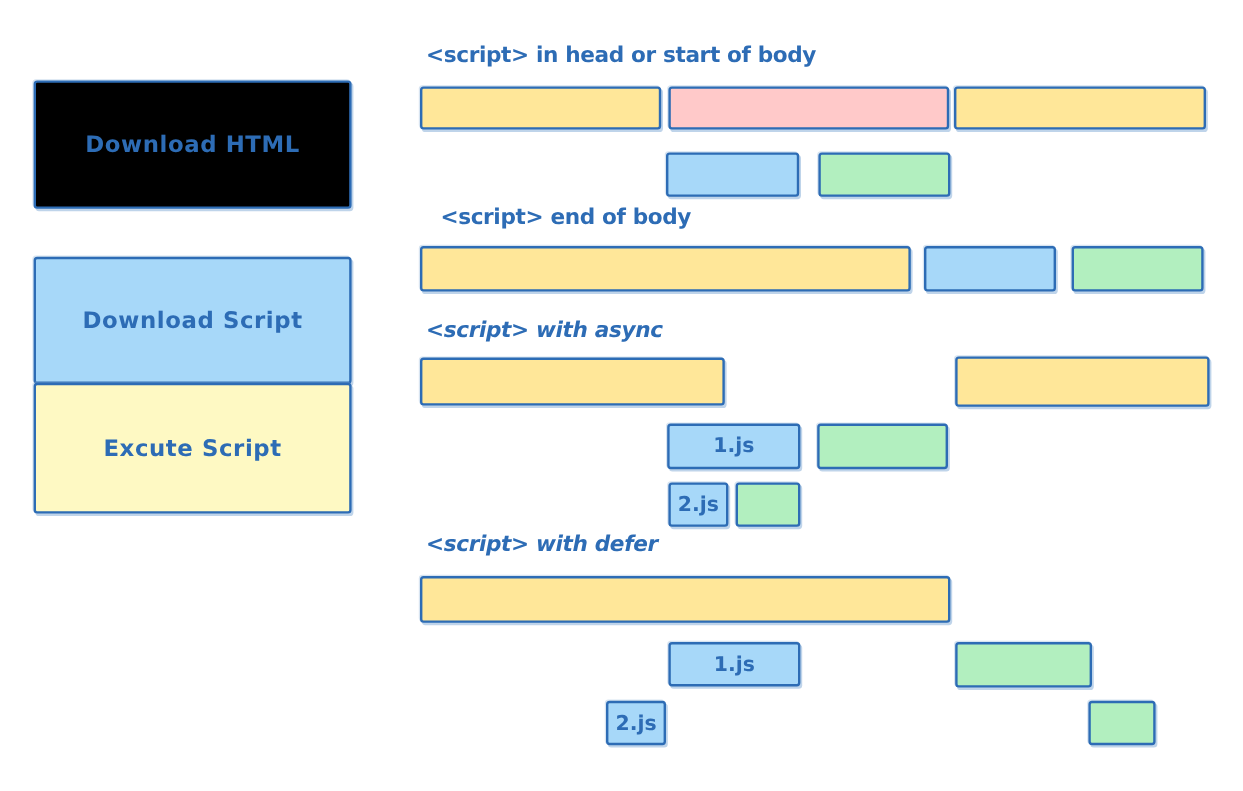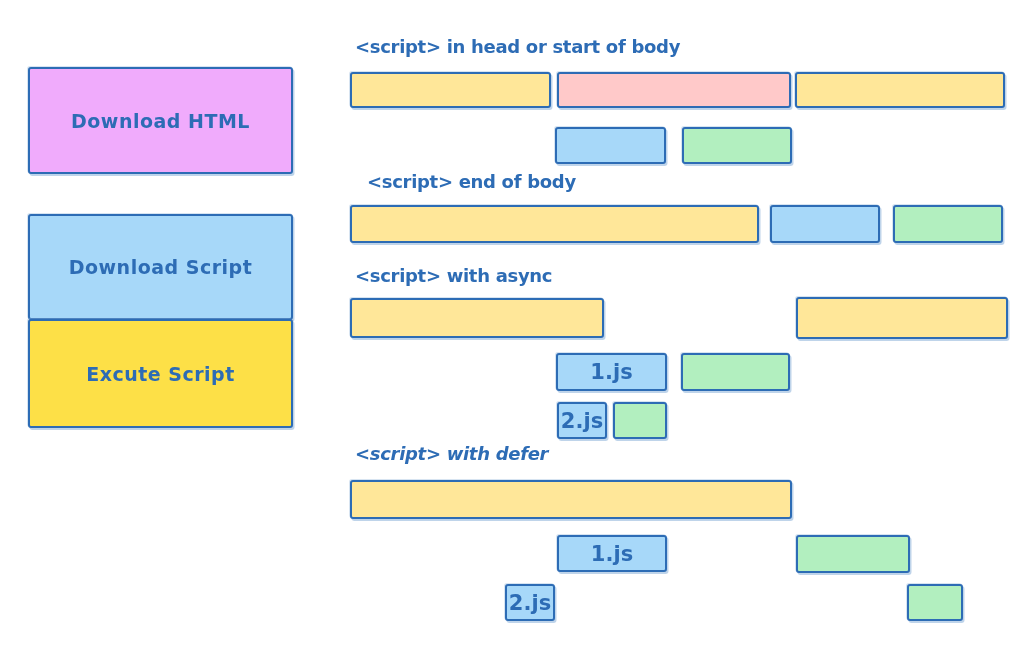--- a/index.html
+++ b/index.html
@@ -26,53 +26,53 @@
     align-items: center;
     justify-content: center;
     color: #2d6cb5;
     font-weight: bold;
   }
   .legend-box {
     font-size: 19px;
     letter-spacing: 0.5px;
   }
   .bar {
-    font-size: 21px;
+    font-size: 17px;
   }
   .section-title {
     position: absolute;
     color: #2d6cb5;
     font-size: 18px;
     font-weight: bold;
     letter-spacing: -0.3px;
     white-space: nowrap;
     text-align: center;
   }
 </style>
 </head>
 <body>
 
 <div class="canvas">
   <div id="legend">
-      <div class="legend-box" style="left: 28px; top: 67px; width: 265px; height: 107px; background: #f0abfc;">Download HTML</div>
+      <div class="legend-box" style="left: 28px; top: 67px; width: 265px; height: 107px; background: #000000;">Download HTML</div>
       <div class="legend-box" style="left: 28px; top: 189px; width: 265px; height: 106px; background: rgb(167, 216, 249); margin-top: 25px;">Download Script</div>
-      <div class="legend-box" style="left: 28px; top: 319px; width: 265px; height: 109px; background: #fde047;">Excute Script</div>
+      <div class="legend-box" style="left: 28px; top: 319px; width: 265px; height: 109px; background: #fef9c3;">Excute Script</div>
     </div>
   <div id="timeline">
       <div class="section-title" style="left: 355px; top: 36px;">&lt;script&gt; in head or start of body</div>
       <div class="bar" style="left: 350px; top: 72px; width: 201px; height: 36px; background: rgb(255, 231, 153);"></div>
       <div class="bar" style="left: 557px; top: 72px; width: 234px; height: 36px; background: rgb(255, 201, 201);"></div>
       <div class="bar" style="left: 795px; top: 72px; width: 210px; height: 36px; background: rgb(255, 231, 153);"></div>
       <div class="bar" style="left: 555px; top: 127px; width: 111px; height: 37px; background: rgb(167, 216, 249);"></div>
       <div class="bar" style="left: 682px; top: 127px; width: 110px; height: 37px; background: rgb(178, 239, 191);"></div>
       <div class="section-title" style="left: 367px; top: 171px;">&lt;script&gt; end of body</div>
       <div class="bar" style="left: 350px; top: 205px; width: 409px; height: 38px; background: rgb(255, 231, 153);"></div>
       <div class="bar" style="left: 770px; top: 205px; width: 110px; height: 38px; background: rgb(167, 216, 249);"></div>
       <div class="bar" style="left: 893px; top: 205px; width: 110px; height: 38px; background: rgb(178, 239, 191);"></div>
-      <div class="section-title" style="left: 355px; top: 265px;">&lt;script&gt; with async</div>
+      <div class="section-title" style="left: 355px; top: 265px; font-style: italic;">&lt;script&gt; with async</div>
       <div class="bar" style="left: 350px; top: 298px; width: 254px; height: 40px; background: rgb(255, 231, 153);"></div>
       <div class="bar" style="left: 796px; top: 297px; width: 212px; height: 42px; background: rgb(255, 231, 153);"></div>
       <div class="bar" style="left: 556px; top: 353px; width: 111px; height: 38px; background: rgb(167, 216, 249);">1.js</div>
       <div class="bar" style="left: 681px; top: 353px; width: 109px; height: 38px; background: rgb(178, 239, 191);"></div>
       <div class="bar" style="left: 557px; top: 402px; width: 50px; height: 37px; background: rgb(167, 216, 249);">2.js</div>
       <div class="bar" style="left: 613px; top: 402px; width: 54px; height: 37px; background: rgb(178, 239, 191);"></div>
       <div class="section-title" style="left: 355px; top: 443px; font-style: italic;">&lt;script&gt; with defer</div>
       <div class="bar" style="left: 350px; top: 480px; width: 442px; height: 39px; background: rgb(255, 231, 153);"></div>
       <div class="bar" style="left: 557px; top: 535px; width: 110px; height: 37px; background: rgb(167, 216, 249);">1.js</div>
       <div class="bar" style="left: 796px; top: 535px; width: 114px; height: 38px; background: rgb(178, 239, 191);"></div>

